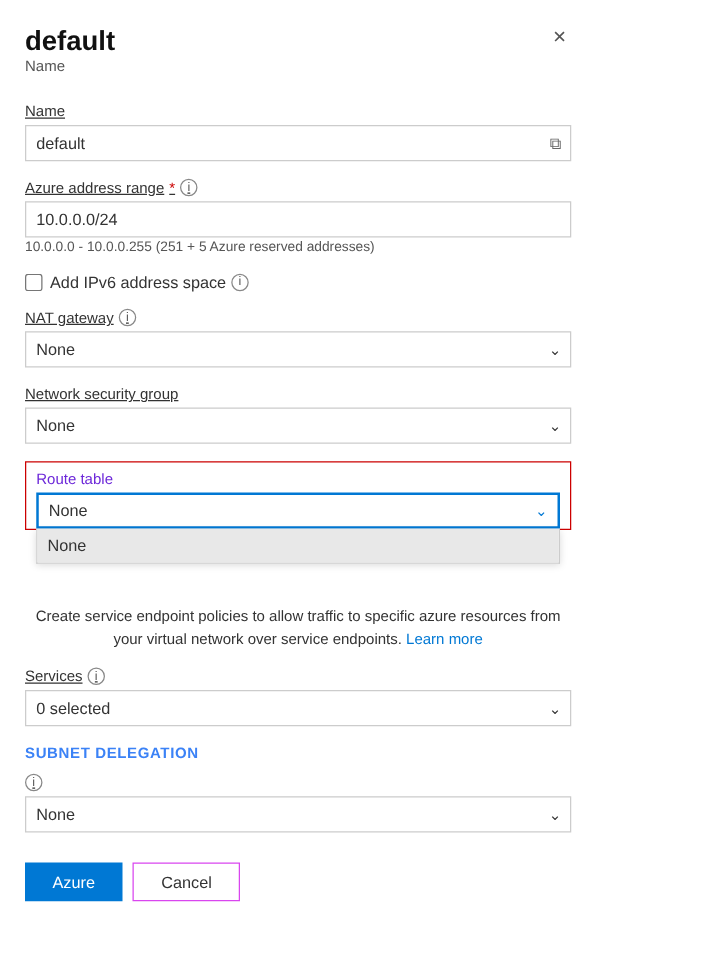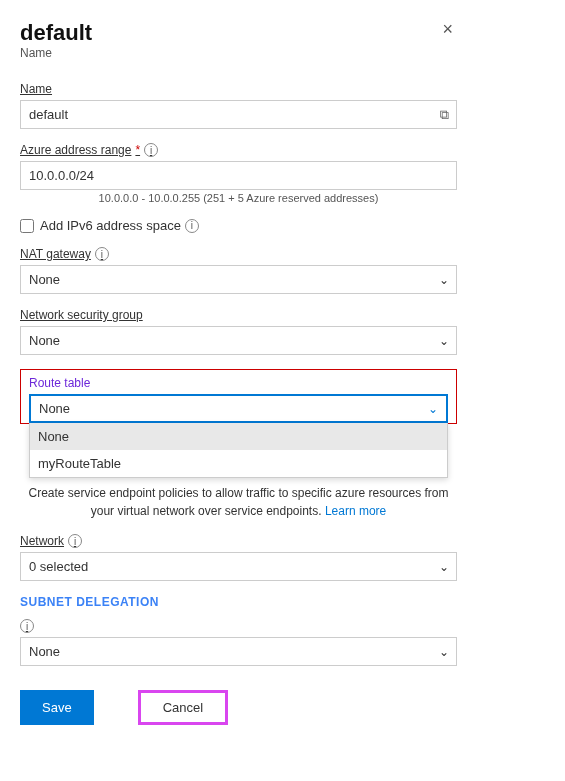--- a/index.html
+++ b/index.html
@@ -87,21 +87,21 @@
       right: 8px;
       top: 50%;
       transform: translateY(-50%);
       color: #666;
       font-size: 13px;
       cursor: pointer;
     }
     .hint-text {
       font-size: 11px;
       color: #555;
-      text-align: center;
+      text-align: left;
       margin-top: 2px;
     }
     .checkbox-row {
       display: flex;
       align-items: center;
       gap: 6px;
       margin-bottom: 14px;
     }
     .checkbox-row input[type="checkbox"] {
       width: 14px;
@@ -220,25 +220,24 @@
       color: #fff;
       border: none;
       padding: 7px 22px;
       font-size: 13px;
       cursor: pointer;
       font-weight: 500;
     }
     .btn-cancel {
       background: #fff;
       color: #333;
-      border: 3px solid #d946ef;
+      border: 1px solid #d946ef;
       padding: 7px 22px;
       font-size: 13px;
       cursor: pointer;
-      margin-left: 36px;
     }
     .spacer-section {
       margin-bottom: 14px;
     }
   </style>
 </head>
 <body>
 
 <div class="panel">
 
@@ -301,33 +300,32 @@
 
   <div class="route-table-section">
     <div class="route-table-label">Route table</div>
     <div class="dropdown-open-wrapper">
       <div class="dropdown-input-row">
         <span class="dropdown-input-value">None</span>
         <span class="dropdown-chevron">⌄</span>
       </div>
       <div class="dropdown-menu">
         <div class="dropdown-item selected">None</div>
-        <div class="dropdown-item">myRouteTable</div>
       </div>
     </div>
   </div>
 
   <div class="info-text" style="margin-top: 60px;">
     <span>Create service endpoint policies to allow traffic to specific azure resources from your virtual network over service endpoints.</span>
     <a href="#">Learn more</a>
   </div>
 
   <div class="field-group">
     <div class="field-label">
-      <span>Network</span>
+      <span>Services</span>
       <span class="info-icon">i</span>
     </div>
     <div class="select-wrapper">
       <select class="select-field">
         <option>0 selected</option>
       </select>
       <span class="chevron">⌄</span>
     </div>
   </div>
 
@@ -339,17 +337,17 @@
     </div>
     <div class="select-wrapper">
       <select class="select-field">
         <option>None</option>
       </select>
       <span class="chevron">⌄</span>
     </div>
   </div>
 
   <div class="footer-buttons">
-    <button class="btn-save">Save</button>
+    <button class="btn-save">Azure</button>
     <button class="btn-cancel">Cancel</button>
   </div>
 
 </div>
 
 </body></html>

